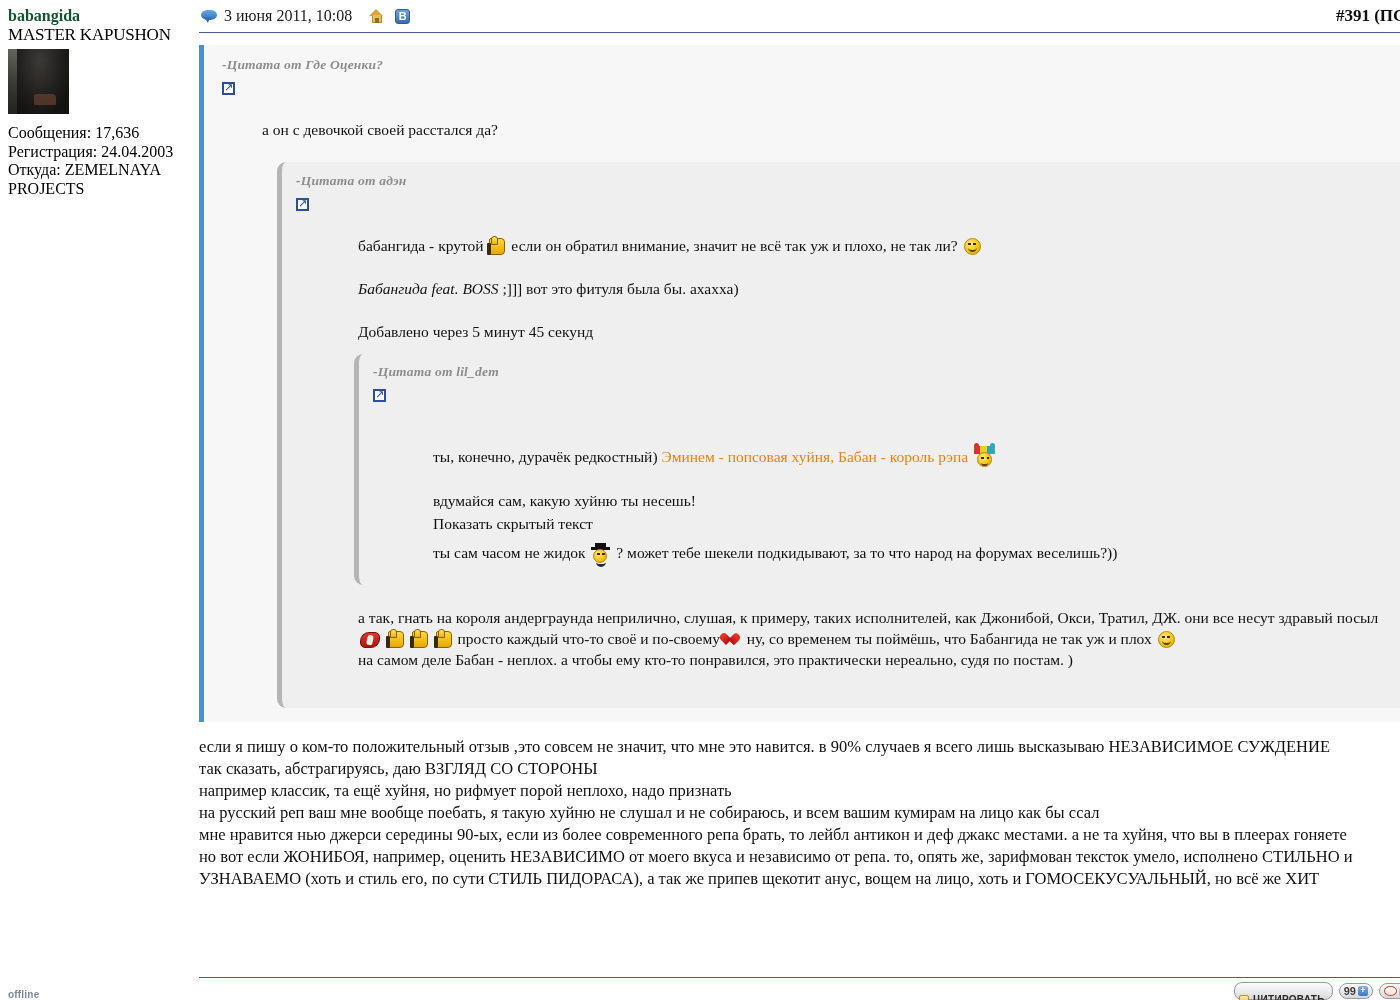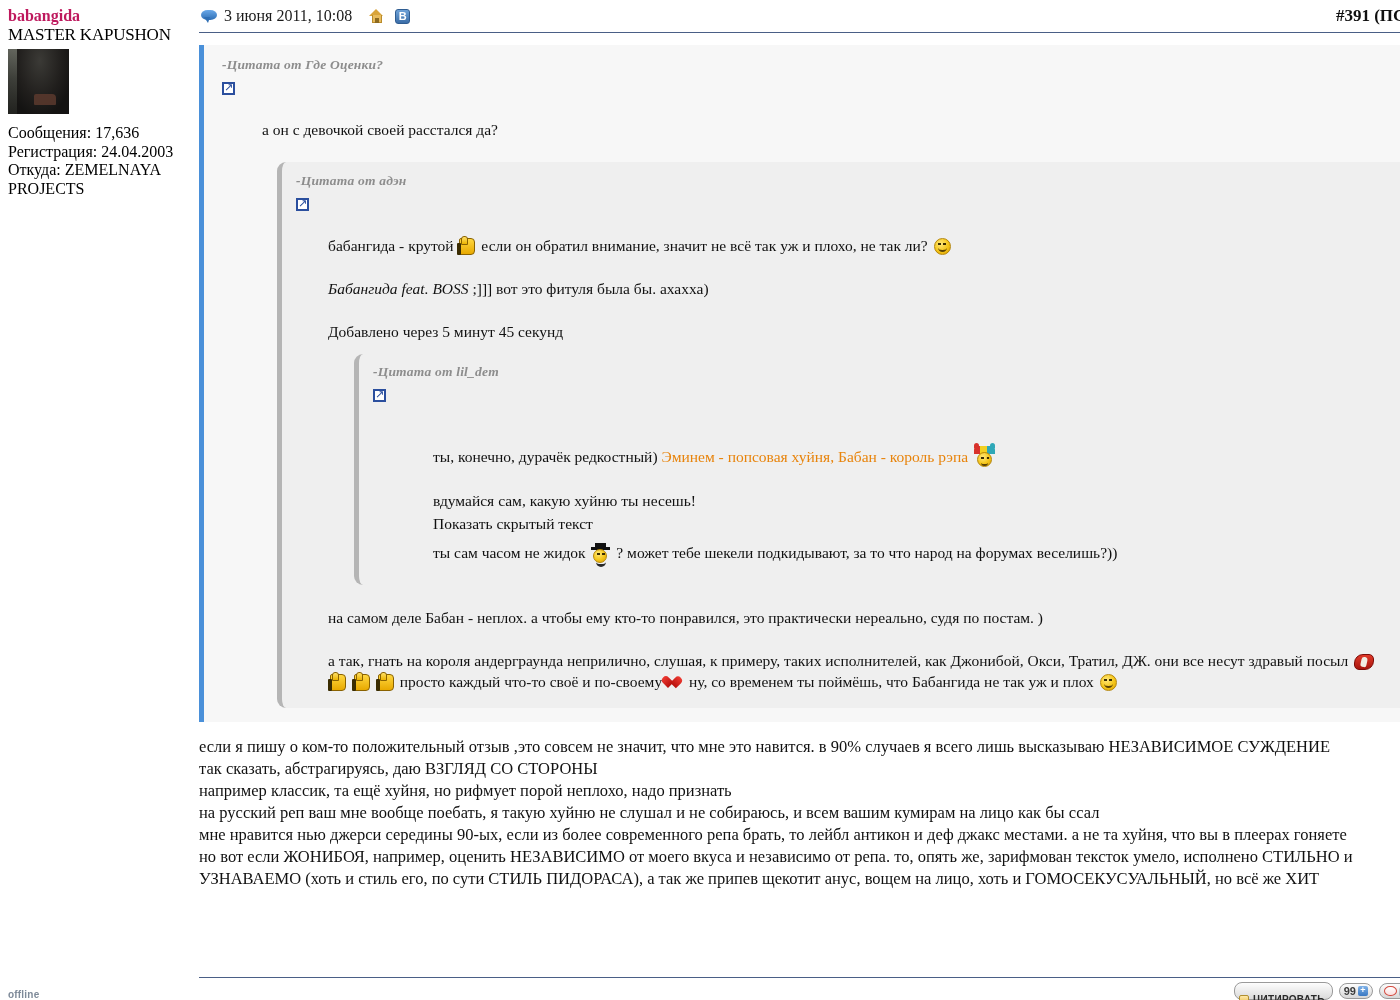--- a/index.html
+++ b/index.html
@@ -16,21 +16,21 @@
 
   
   #sidebar {
     position: absolute; left: 0; top: 0;
     width: 180px; height: 1000px;
     padding: 6px 6px 0 8px;
   }
   .username {
     font-family: "Liberation Serif", serif;
     font-weight: bold; font-size: 16px; line-height: 19px;
-    color: #be185d;
+    color: #14532d;
   }
   .usertitle {
     font-size: 17px; line-height: 20px; color: #000;
     letter-spacing: -0.2px;
   }
   .avatar {
     margin-top: 4px;
     width: 61px; height: 65px;
     background:
       radial-gradient(ellipse at 52% 18%, #3b3a36 0%, #211f1d 48%, #141312 75%),
@@ -168,21 +168,21 @@
   .qarrow::after {
     content: "↗";
     position: absolute; left: 0; top: -3px;
     width: 9px; height: 13px;
     font-family: "DejaVu Sans", sans-serif;
     font-size: 11px; line-height: 13px; color: #2b4f9e;
     text-align: center;
   }
   .qbody { margin-top: 24px; }
   .qbody.indent { margin-left: 40px; }
-  .qbody.indent2 { margin-left: 32px; }
+  .qbody.indent2 { margin-left: 62px; }
   .qbody.indent3 { margin-left: 60px; }
 
   .ptext {
     font-family: "Liberation Serif", serif;
     font-size: 15.5px; line-height: 21px; color: #111;
     margin: 0 0 22px 0;
   }
   .ptext.tight { margin-bottom: 0; }
   .ptext.gap-sm { margin-bottom: 18px; }
   .ptext i { font-style: italic; }
@@ -441,32 +441,32 @@
               <span>ты сам часом не жидок</span>
               <span class="em em-hat">
                 <span class="crown"></span><span class="brim"></span><span class="face"></span>
               </span>
               <span>? может тебе шекели подкидывают, за то что народ на форумах веселишь?))</span>
             </p>
           </div>
         </div>
 
         <div class="qbody indent2" style="margin-top:22px">
-          <p class="ptext">на самом деле Бабан - неплох. а чтобы ему кто-то понравился, это практически нереально, судя по постам. )</p>
           <p class="ptext tight">
             <span>а так, гнать на короля андерграунда неприлично, слушая, к примеру, таких исполнителей, как Джонибой, Окси, Тратил, ДЖ. они все несут здравый посыл</span>
             <span class="em em-steak"></span>
             <span class="em em-thumb"></span>
             <span class="em em-thumb"></span>
             <span class="em em-thumb"></span>
             <span>просто каждый что-то своё и по-своему</span>
             <span class="em em-heart"></span>
             <span>ну, со временем ты поймёшь, что Бабангида не так уж и плох</span>
             <span class="em em-smile"></span>
           </p>
+          <p class="ptext">на самом деле Бабан - неплох. а чтобы ему кто-то понравился, это практически нереально, судя по постам. )</p>
         </div>
       </div>
 
     </div>
 
     <div id="postbody">
       <div class="blk">если я пишу о ком-то положительный отзыв ,это совсем не значит, что мне это навится. в 90% случаев я всего лишь высказываю НЕЗАВИСИМОЕ СУЖДЕНИЕ</div>
       <div class="blk">так сказать, абстрагируясь, даю ВЗГЛЯД СО СТОРОНЫ</div>
       <div class="blk">например классик, та ещё хуйня, но рифмует порой неплохо, надо признать</div>
       <div class="blk">на русский реп ваш мне вообще поебать, я такую хуйню не слушал и не собираюсь, и всем вашим кумирам на лицо как бы ссал</div>

